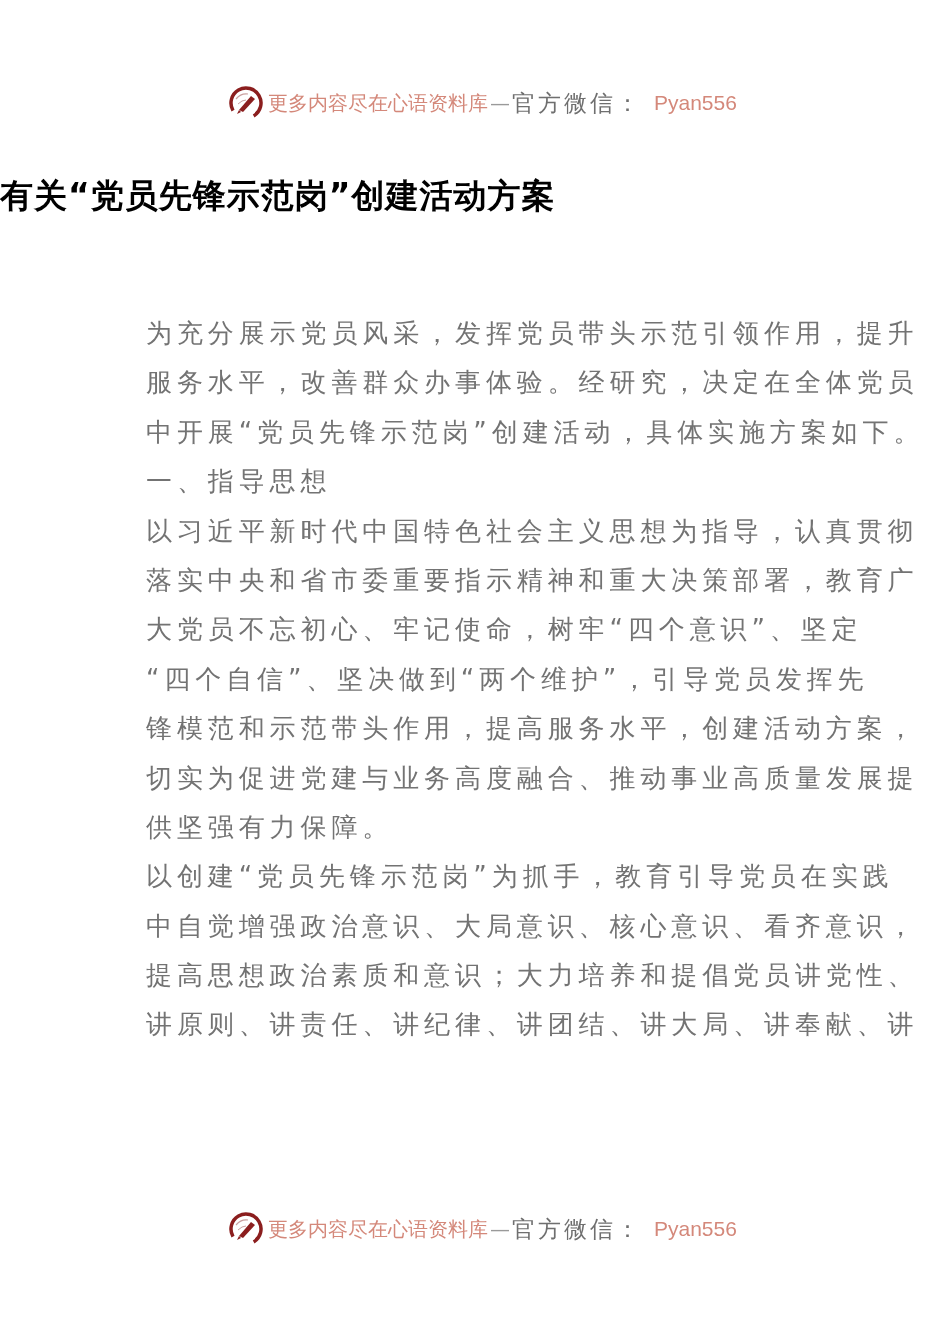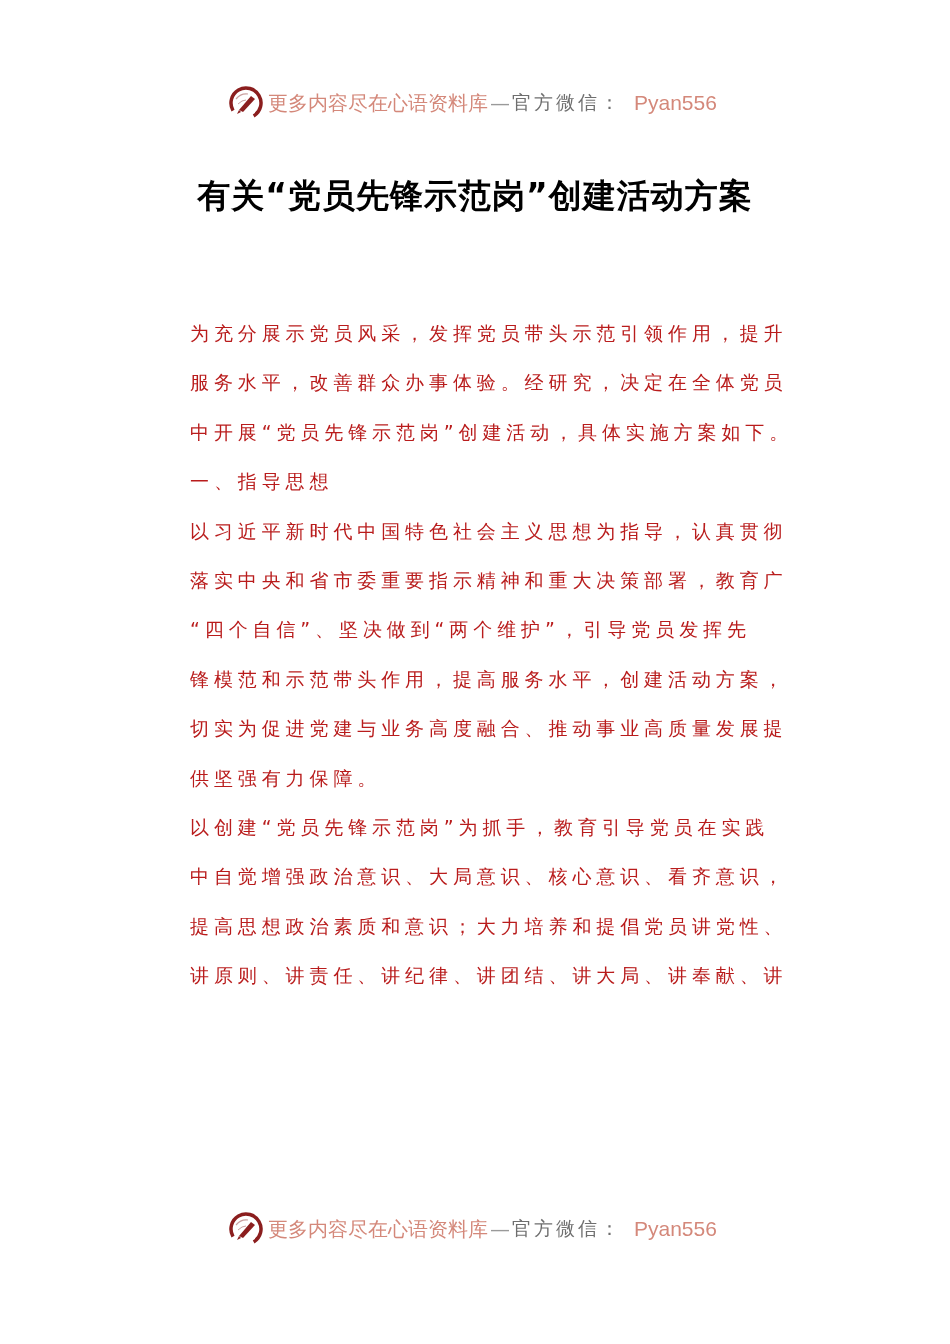--- a/index.html
+++ b/index.html
@@ -39,56 +39,54 @@
       letter-spacing: 0px;
     }
     .banner .dash {
       font-family: "DejaVu Sans", sans-serif;
       font-size: 20px;
       color: #9a9a9a;
       margin: 0 2px;
     }
     .banner .wechat-label {
       font-family: Liberation Sans, sans-serif;
-      font-size: 19px;
+      font-size: 23px;
       color: #6f6f6f;
       letter-spacing: 3px;
     }
     .banner .wechat-id {
       font-family: "Liberation Sans", sans-serif;
       font-size: 21px;
       color: #d4887a;
       margin-left: 12px;
     }
 
     .title {
       position: absolute;
       top: 174px;
       left: 0;
       width: 950px;
-      text-align: center;
       font-family: "DejaVu Sans", sans-serif;
       font-weight: bold;
       font-size: 33px;
       letter-spacing: 1px;
       color: #000000;
       margin: 0;
     }
 
     .body-text {
       position: absolute;
       top: 309px;
       left: 146px;
       width: 664px;
       font-family: "DejaVu Sans", sans-serif;
-      font-size: 19px;
+      font-size: 26px;
       line-height: 49.4px;
       letter-spacing: 4.9px;
-      color: #b91c1c;
-      margin-left: 44px;
+      color: #737373;
     }
     .body-text .line {
       display: block;
       white-space: nowrap;
       height: 49.4px;
     }
   </style>
 </head>
 <body>
 
@@ -110,20 +108,21 @@
 
 <h1 class="title">有关“党员先锋示范岗”创建活动方案</h1>
 
 <div class="body-text">
   <span class="line">为充分展示党员风采，发挥党员带头示范引领作用，提升</span>
   <span class="line">服务水平，改善群众办事体验。经研究，决定在全体党员</span>
   <span class="line">中开展“党员先锋示范岗”创建活动，具体实施方案如下。</span>
   <span class="line">一、指导思想</span>
   <span class="line">以习近平新时代中国特色社会主义思想为指导，认真贯彻</span>
   <span class="line">落实中央和省市委重要指示精神和重大决策部署，教育广</span>
+  <span class="line">大党员不忘初心、牢记使命，树牢“四个意识”、坚定</span>
   <span class="line">“四个自信”、坚决做到“两个维护”，引导党员发挥先</span>
   <span class="line">锋模范和示范带头作用，提高服务水平，创建活动方案，</span>
   <span class="line">切实为促进党建与业务高度融合、推动事业高质量发展提</span>
   <span class="line">供坚强有力保障。</span>
   <span class="line">以创建“党员先锋示范岗”为抓手，教育引导党员在实践</span>
   <span class="line">中自觉增强政治意识、大局意识、核心意识、看齐意识，</span>
   <span class="line">提高思想政治素质和意识；大力培养和提倡党员讲党性、</span>
   <span class="line">讲原则、讲责任、讲纪律、讲团结、讲大局、讲奉献、讲</span>
 </div>
 

